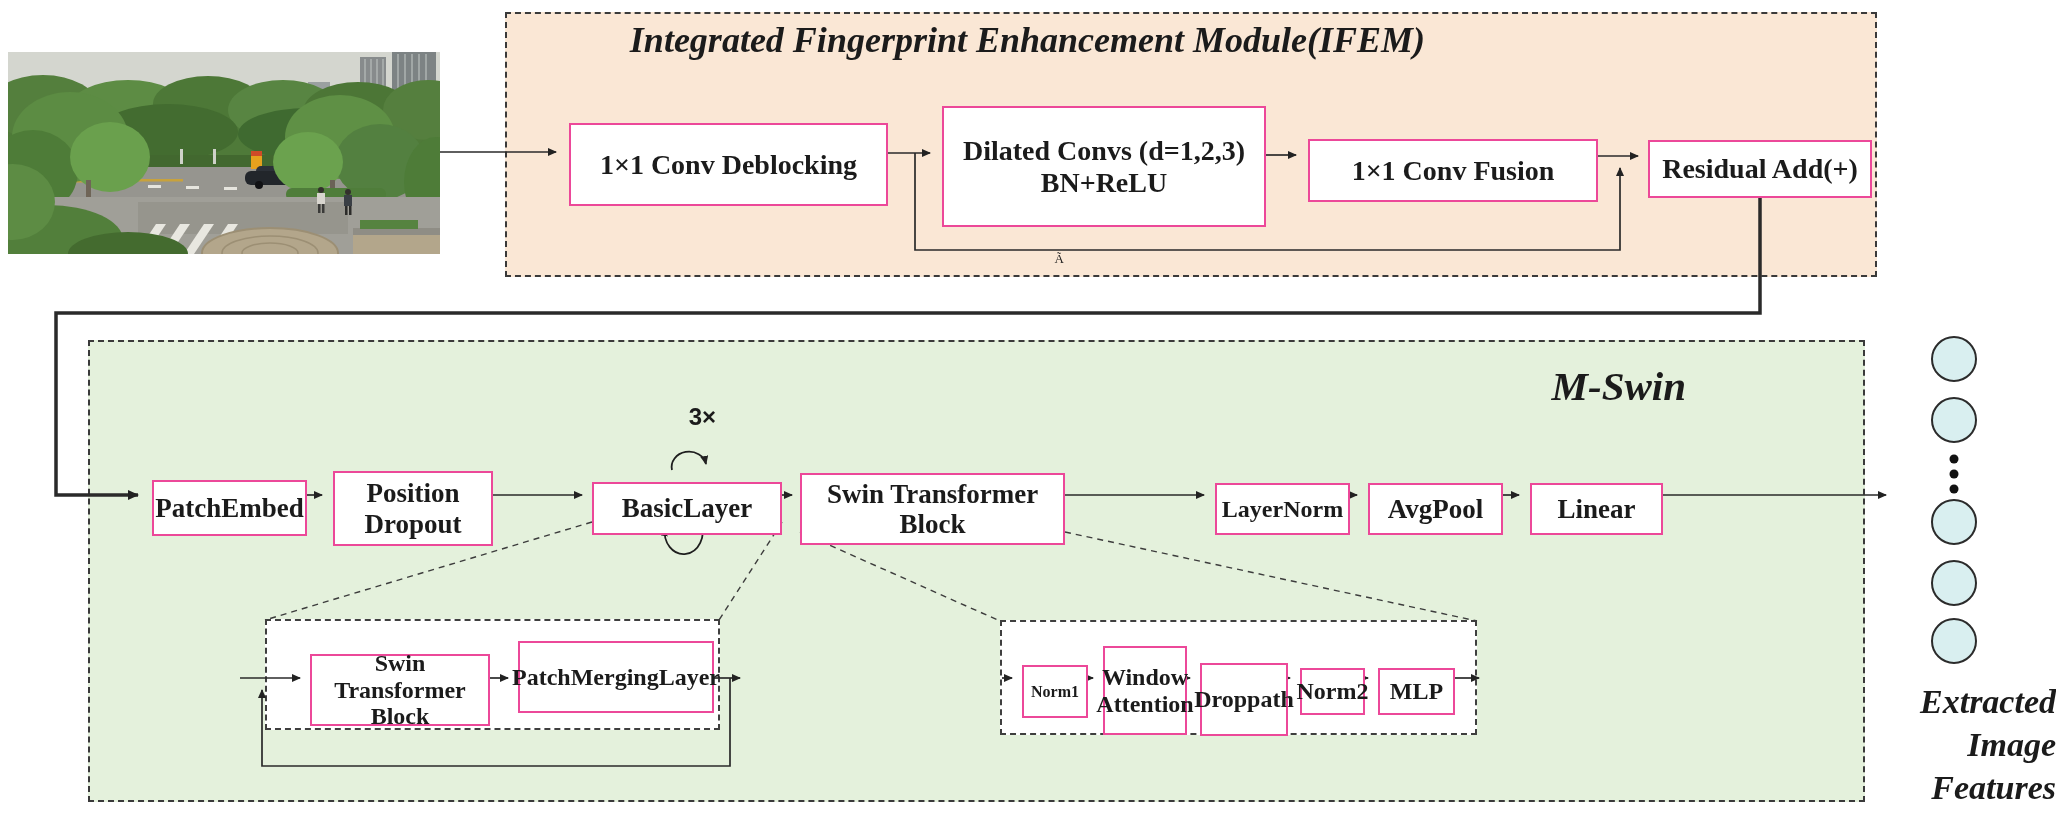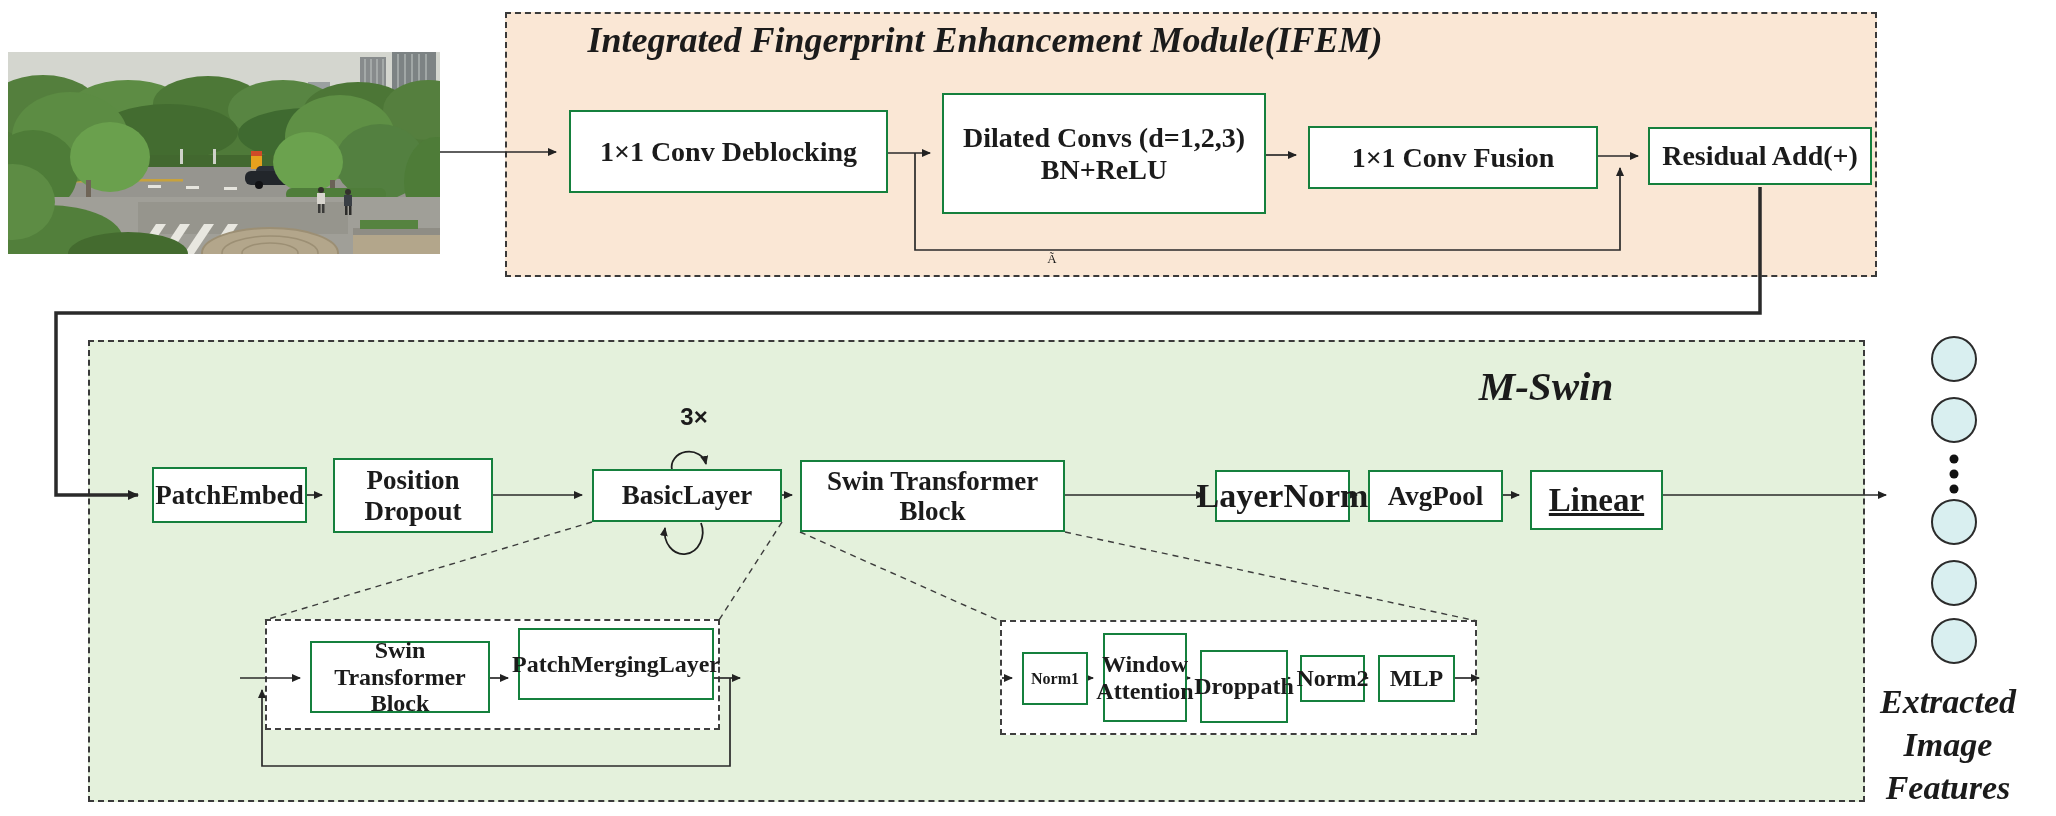--- a/index.html
+++ b/index.html
@@ -1,24 +1,24 @@
 <!DOCTYPE html>
 <html><head>
 <meta charset="utf-8">
 <style>
   html,body{margin:0;padding:0;background:#ffffff;}
   .canvas{position:relative;width:2056px;height:816px;background:#ffffff;overflow:hidden;
           font-family:"Liberation Serif","DejaVu Serif",serif;color:#1b1b1b;}
   .bigbox{position:absolute;border:2px dashed #3a3a3a;box-sizing:border-box;z-index:1;}
   .detailbox{position:absolute;border:2px dashed #3f3f3f;background:#ffffff;box-sizing:border-box;z-index:2;}
   .lines{position:absolute;left:0;top:0;z-index:3;}
-  .box{position:absolute;background:#ffffff;border:2px solid #15803d;box-sizing:border-box;
+  .box{position:absolute;background:#ffffff;border:2px solid #ec4899;box-sizing:border-box;
        display:flex;flex-direction:column;align-items:center;justify-content:center;text-align:center;
-       font-weight:bold;line-height:1.12;z-index:4;}
-  .label{position:absolute;font-weight:bold;text-align:center;z-index:4;}
+       font-weight:bold;line-height:1.12;z-index:4;margin-top:13px;}
+  .label{position:absolute;font-weight:bold;text-align:right;z-index:4;}
   .italic{font-style:italic;}
   .node{position:absolute;border:2px solid #2b2b2b;border-radius:50%;box-sizing:border-box;z-index:4;}
   .photo{position:absolute;left:8px;top:52px;width:432px;height:202px;z-index:4;}
 </style>
 </head>
 <body>
 
 <div class="canvas">
 
   <div class="bigbox" style="left: 505px; top: 12px; width: 1372px; height: 265px; background-color: rgb(250, 231, 213);"></div>
@@ -234,27 +234,27 @@
     <span>Dropout</span>
   </div>
   <div class="box" style="left:592px;top:469px;width:190px;height:53px;font-size:27px;">
     <span>BasicLayer</span>
   </div>
   <div class="label" style="left:672px;top:403px;width:44px;font-size:24px;font-family:'Liberation Sans','DejaVu Sans',sans-serif;">3×</div>
   <div class="box" style="left:800px;top:460px;width:265px;height:72px;font-size:27px;">
     <span>Swin Transformer</span>
     <span>Block</span>
   </div>
-  <div class="box" style="left:1215px;top:470px;width:135px;height:52px;font-size:34px;">
+  <div class="box" style="left:1215px;top:470px;width:135px;height:52px;font-size:24px;">
     <span>LayerNorm</span>
   </div>
   <div class="box" style="left:1368px;top:470px;width:135px;height:52px;font-size:27px;">
     <span>AvgPool</span>
   </div>
-  <div class="box" style="left:1530px;top:470px;width:133px;height:60px;font-size:33px;text-decoration:underline;">
+  <div class="box" style="left:1530px;top:470px;width:133px;height:52px;font-size:27px;">
     <span>Linear</span>
   </div>
 
   <div class="box" style="left:310px;top:641px;width:180px;height:72px;font-size:24px;">
     <span>Swin Transformer</span>
     <span>Block</span>
   </div>
   <div class="box" style="left:518px;top:628px;width:196px;height:72px;font-size:24px;">
     <span>PatchMergingLayer</span>
   </div>

